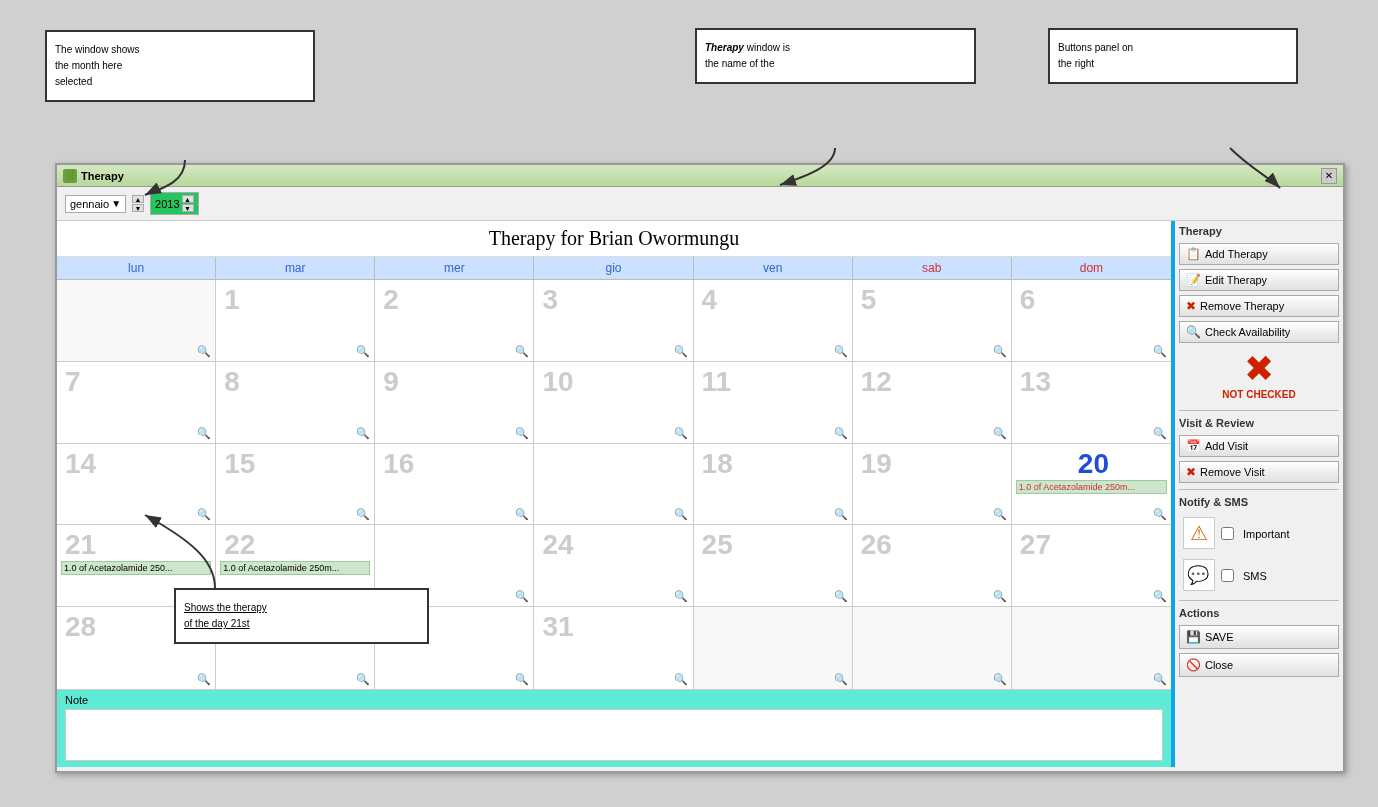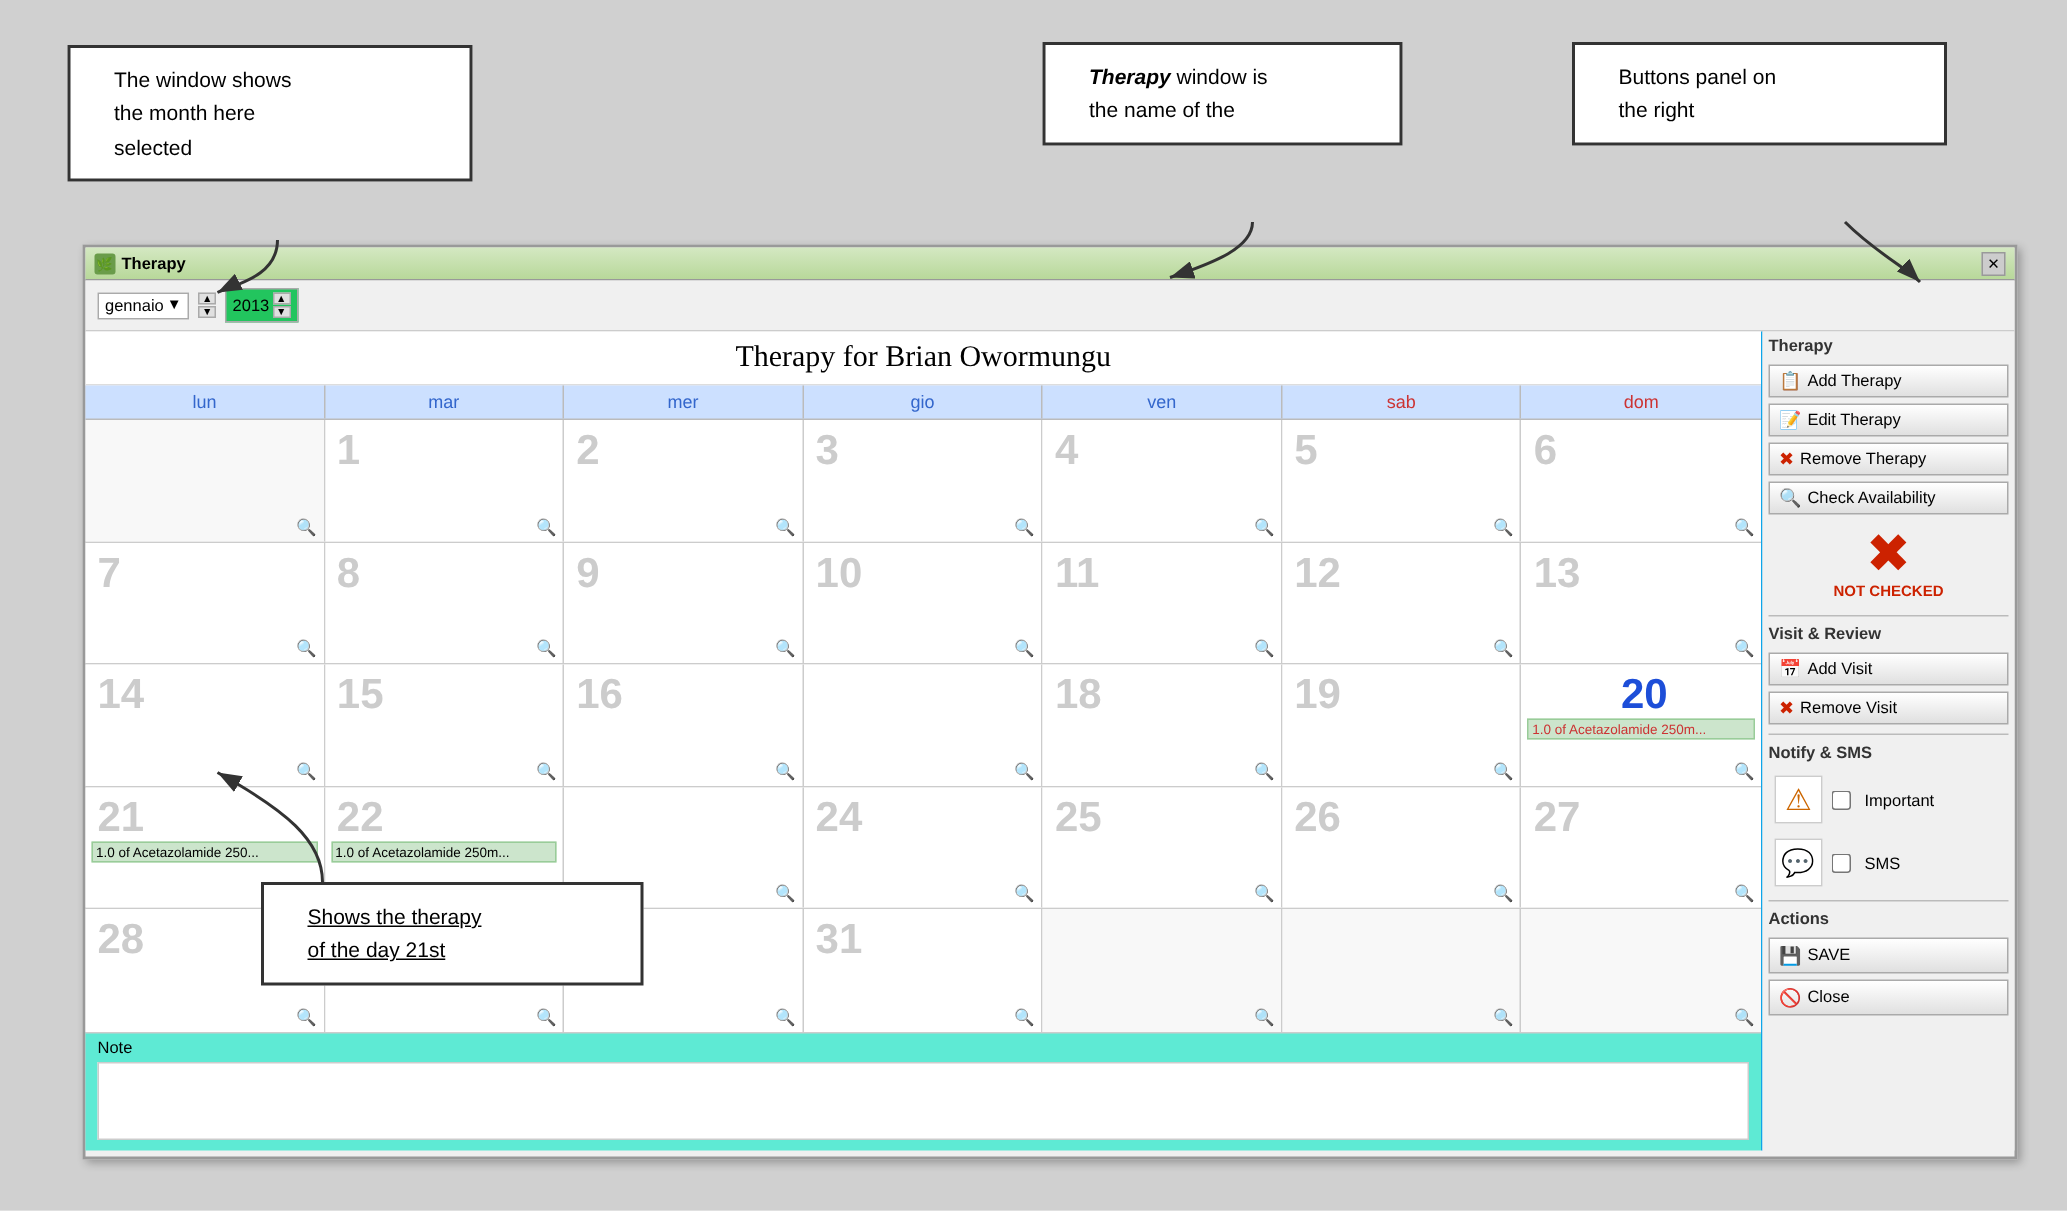--- a/index.html
+++ b/index.html
@@ -104,21 +104,21 @@
     .content-area {
       display: flex;
       height: calc(100% - 60px);
     }
 
     
     .calendar-area {
       flex: 1;
       display: flex;
       flex-direction: column;
-      border-right: 1px solid #0ea5e9;
+      border-right: 4px solid #0ea5e9;
     }
 
     .calendar-title {
       text-align: center;
       font-size: 20px;
       font-family: Georgia, serif;
       padding: 6px 0;
       background: white;
       border-bottom: 1px solid #ddd;
     }
@@ -298,22 +298,22 @@
       font-size: 11px;
       cursor: pointer;
       width: 100%;
     }
 
     
     .annotation-box {
       position: absolute;
       background: white;
       border: 2px solid #333;
-      padding: 10px 29px;
-      font-size: 14px;
+      padding: 10px 8px;
+      font-size: 10px;
       line-height: 1.6;
       z-index: 200;
     }
 
     
     .arrow-svg {
       position: absolute;
       z-index: 199;
       overflow: visible;
     }
@@ -329,21 +329,21 @@
 
 <svg class="arrow-svg" style="top:0;left:0;width:300px;height:220px;">
   <defs>
     <marker id="arrowhead1" markerWidth="8" markerHeight="6" refX="8" refY="3" orient="auto">
       <polygon points="0 0, 8 3, 0 6" fill="#333"></polygon>
     </marker>
   </defs>
   <path d="M 185 160 C 185 185, 155 190, 145 195" stroke="#333" stroke-width="2" fill="none" marker-end="url(#arrowhead1)"></path>
 </svg>
 
-<div class="annotation-box" style="top:28px; left:695px; width:240px;">
+<div class="annotation-box" style="top:28px; left:695px; width:281px;">
   <span style="font-weight:bold; font-style:italic;">Therapy</span>
   <span> window is<br>the name of the</span>
 </div>
 
 <svg class="arrow-svg" style="top:0;left:0;width:1100px;height:220px;">
   <defs>
     <marker id="arrowhead2" markerWidth="8" markerHeight="6" refX="8" refY="3" orient="auto">
       <polygon points="0 0, 8 3, 0 6" fill="#333"></polygon>
     </marker>
   </defs>

